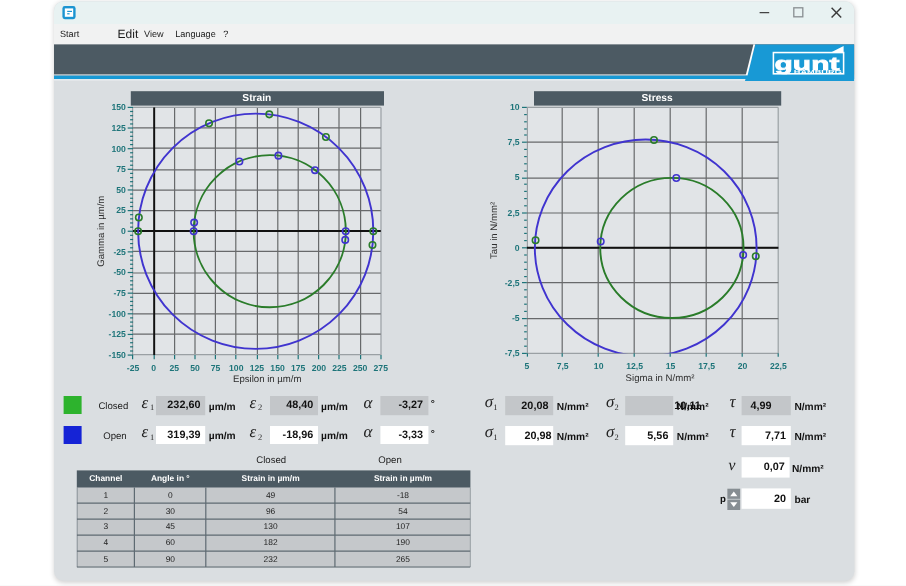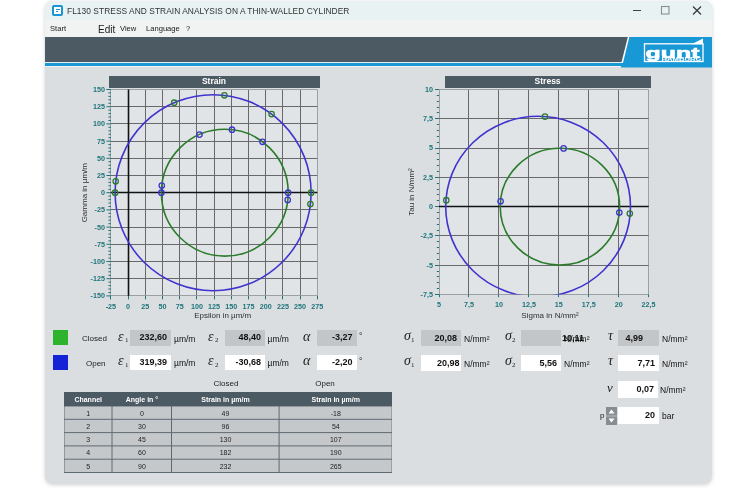--- a/index.html
+++ b/index.html
@@ -1,33 +1,32 @@
 <!DOCTYPE html>
 <html><head><meta charset="utf-8"><style>
 
 *{margin:0;padding:0;box-sizing:border-box;}
 html,body{width:755px;height:488px;background:#fff;font-family:"Liberation Sans",sans-serif;overflow:hidden;}
 #win{position:absolute;left:45px;top:1px;width:667px;height:483px;border-radius:8px;overflow:hidden;
  background:#dadee1;box-shadow:0 1px 4px rgba(0,0,0,0.18);}
 .abs{position:absolute;}
 .val{position:absolute;font-weight:bold;font-size:9px;color:#111;text-align:right;}
-.unit{position:absolute;font-weight:normal;font-size:8.5px;color:#111;}
+.unit{position:absolute;font-weight:bold;font-size:8.5px;color:#111;}
 .gk{font-family:"Liberation Serif",serif;font-style:italic;color:#222;}
 .lgd{position:absolute;font-size:8px;color:#222;}
 .cell{position:absolute;font-size:7px;color:#222;text-align:center;}
 .hcell{position:absolute;font-size:7px;font-weight:bold;color:#fff;text-align:center;}
 
 </style></head><body>
 <div id="win">
 <div class="abs" style="left:0;top:0;width:667px;height:19px;background:#e8f2f2;"></div>
 <div class="abs" style="left:7px;top:3.5px;width:11px;height:11px;background:#1b94d1;border-radius:2px;"></div>
 <div class="abs" style="left:9px;top:5.5px;width:7px;height:7px;background:#fff;"></div>
 <div class="abs" style="left:10.5px;top:8px;width:4px;height:1.2px;background:#1b94d1;"></div>
 <div class="abs" style="left:10.5px;top:10px;width:2.5px;height:1.2px;background:#1b94d1;"></div>
-<div class="abs" style="left:22px;top:5px;font-size:8.4px;letter-spacing:0.05px;color:#333;">FL130 STRESS AND STRAIN ANALYSIS ON A THIN-WALLED CYLINDER</div>
 <svg class="abs" style="left:585px;top:0;" width="80" height="19" viewBox="0 0 80 19">
       <line x1="3" y1="9.5" x2="11" y2="9.5" stroke="#444" stroke-width="1.2"></line>
       <rect x="31.5" y="5.5" width="7.5" height="7.5" fill="none" stroke="#8a8f92" stroke-width="1.1"></rect>
       <line x1="63" y1="5.5" x2="71" y2="13.5" stroke="#3a3a3a" stroke-width="1.2"></line>
       <line x1="71" y1="5.5" x2="63" y2="13.5" stroke="#3a3a3a" stroke-width="1.2"></line>
     </svg>
 <div class="abs" style="left:0;top:19px;width:667px;height:16.5px;background:#f1f2f2;"></div>
 <div class="abs" style="left:5px;top:23px;font-size:7.6px;color:#1a1a1a;">Start</div>
 <div class="abs" style="left:31px;top:36px;font-size:10px;color:#1a1a1a;margin-left:40px;">File</div>
 <div class="abs" style="left:53px;top:23px;font-size:10px;color:#1a1a1a;">Edit</div>
@@ -314,25 +313,25 @@
 <div class="val" style="left:316.5px;top:330px;width:36px;height:15.5px;line-height:15.5px;">-3,27</div>
 <div class="unit" style="left:359px;top:331px;">°</div>
 <span class="gk" style="position:absolute;left:118px;top:353.0px;font-size:14px;">ε</span>
 <span style="position:absolute;left:125px;top:360.7px;font-size:7px;font-family:'Liberation Serif',serif;color:#222;">1</span>
 <div style="position:absolute;left:130px;top:354.5px;width:41px;height:15.5px;background:#fff;"></div>
 <div class="val" style="left:130px;top:354.5px;width:37px;height:15.5px;line-height:15.5px;">319,39</div>
 <div class="unit" style="left:174px;top:358.0px;">µm/m</div>
 <span class="gk" style="position:absolute;left:208px;top:353.0px;font-size:14px;">ε</span>
 <span style="position:absolute;left:215px;top:360.7px;font-size:7px;font-family:'Liberation Serif',serif;color:#222;">2</span>
 <div style="position:absolute;left:225px;top:354.5px;width:40px;height:15.5px;background:#fff;"></div>
-<div class="val" style="left:225px;top:354.5px;width:36px;height:15.5px;line-height:15.5px;">-30,68</div>
+<div class="val" style="left:225px;top:354.5px;width:36px;height:15.5px;line-height:15.5px;">-18,96</div>
 <div class="unit" style="left:267.5px;top:358.0px;">µm/m</div>
 <span class="gk" style="position:absolute;left:303px;top:353.0px;font-size:14px;">α</span>
 <div style="position:absolute;left:316.5px;top:354.5px;width:40px;height:15.5px;background:#fff;"></div>
-<div class="val" style="left:316.5px;top:354.5px;width:36px;height:15.5px;line-height:15.5px;">-2,20</div>
+<div class="val" style="left:316.5px;top:354.5px;width:36px;height:15.5px;line-height:15.5px;">-3,33</div>
 <div class="unit" style="left:359px;top:355.5px;">°</div>
 <span class="gk" style="position:absolute;left:404px;top:328.0px;font-size:14px;">σ</span>
 <span style="position:absolute;left:411px;top:335.7px;font-size:7px;font-family:'Liberation Serif',serif;color:#222;">1</span>
 <div style="position:absolute;left:421px;top:329.5px;width:40px;height:16.5px;background:#c3c6c9;"></div>
 <div class="val" style="left:421px;top:329.5px;width:36px;height:16.5px;line-height:16.5px;">20,08</div>
 <div class="unit" style="left:464px;top:333.5px;">N/mm²</div>
 <span class="gk" style="position:absolute;left:505px;top:328.0px;font-size:14px;">σ</span>
 <span style="position:absolute;left:512px;top:335.7px;font-size:7px;font-family:'Liberation Serif',serif;color:#222;">2</span>
 <div style="position:absolute;left:521px;top:329.5px;width:40px;height:16.5px;background:#c3c6c9;"></div>
 <div class="val" style="left:548px;top:329.5px;width:36px;height:16.5px;line-height:16.5px;">10,11</div>

